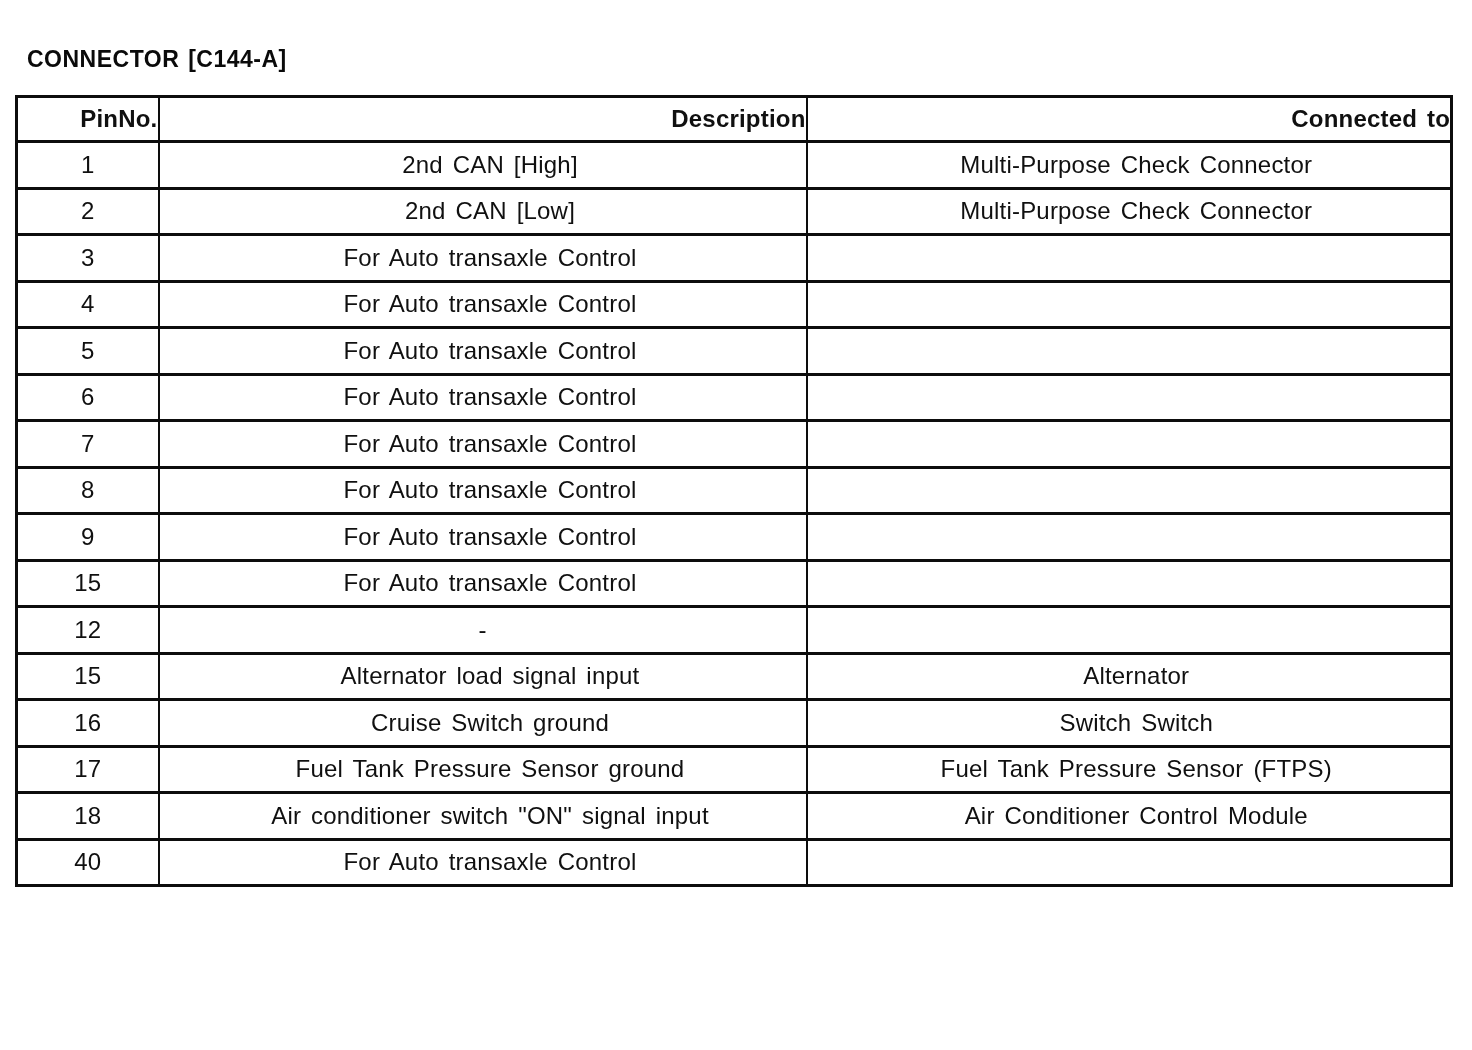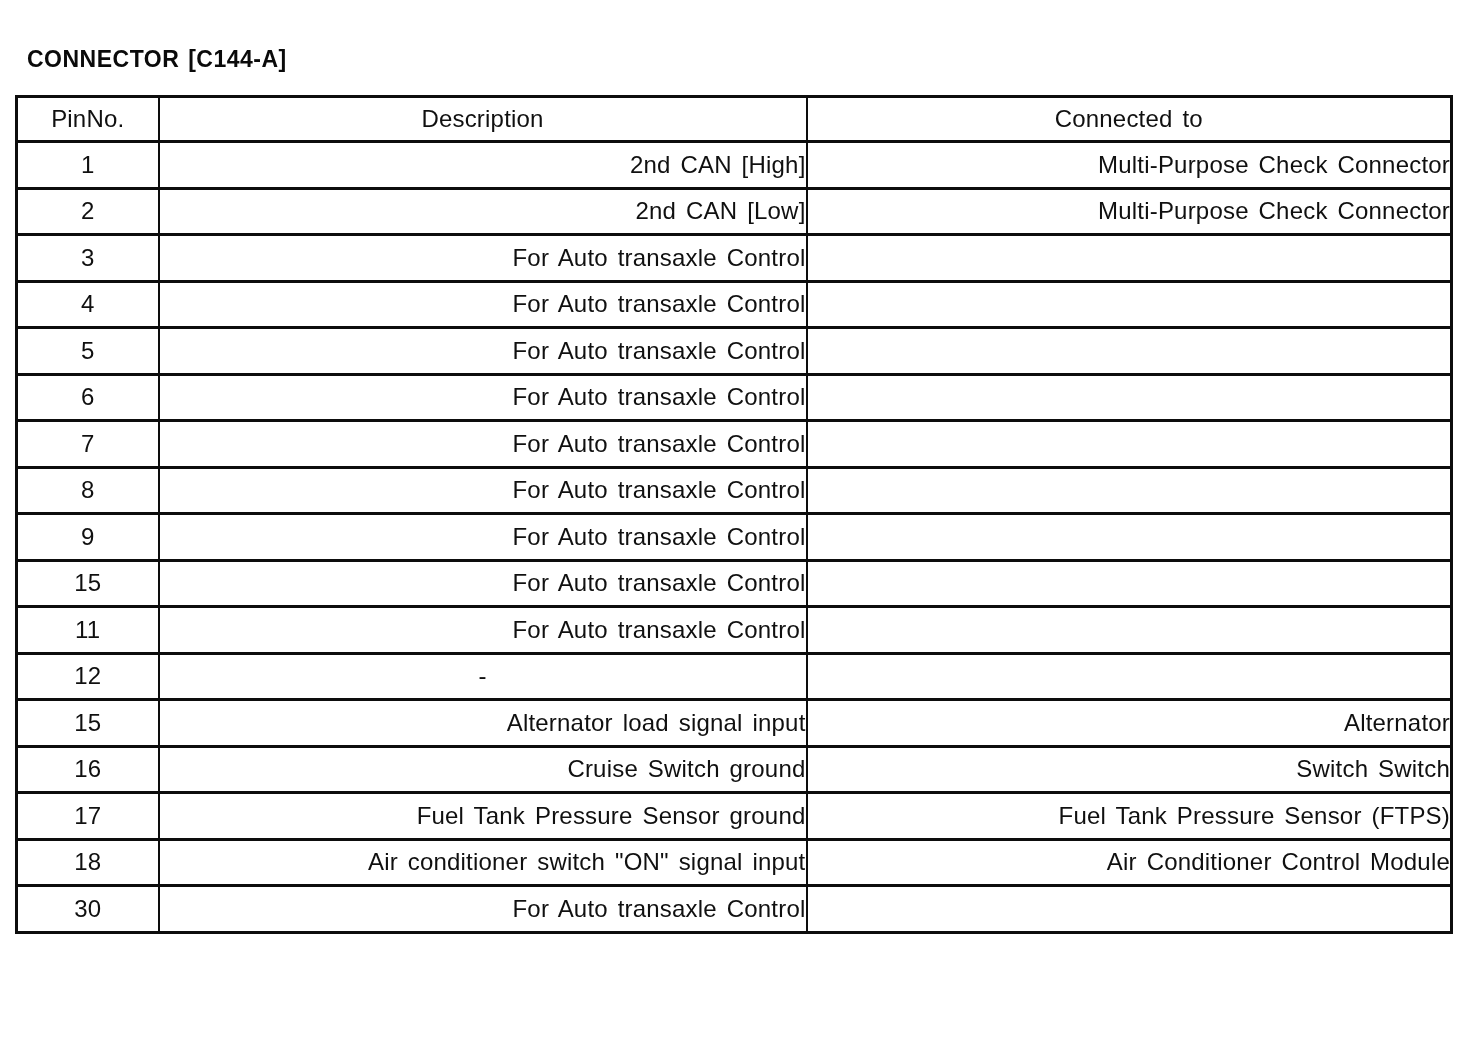--- a/index.html
+++ b/index.html
@@ -58,35 +58,35 @@
     color: #101010;
     vertical-align: middle;
     white-space: nowrap;
     overflow: hidden;
   }
 
   table.pin-table { border: 3px solid #0d0d0d; }
 
   table.pin-table thead th {
     height: 45px;
-    text-align: center;
-    font-weight: 400;
+    text-align: right;
+    font-weight: 700;
   }
 
   table.pin-table tbody td {
     height: 46.5px;
   }
 
   td.pin-cell {
     text-align: center;
   }
 
   td.desc-cell,
   td.conn-cell {
-    text-align: right;
+    text-align: center;
     padding-left: 15px;
   }
 
   td.desc-cell.center {
     text-align: center;
     padding-left: 0;
   }
 </style>
 </head>
 <body>
@@ -162,25 +162,20 @@
       <td class="desc-cell">For Auto transaxle Control</td>
       <td class="conn-cell"></td>
     </tr>
 
     <tr>
       <td class="pin-cell">15</td>
       <td class="desc-cell">For Auto transaxle Control</td>
       <td class="conn-cell"></td>
     </tr>
 
-    <tr>
-      <td class="pin-cell">11</td>
-      <td class="desc-cell">For Auto transaxle Control</td>
-      <td class="conn-cell"></td>
-    </tr>
 
     <tr>
       <td class="pin-cell">12</td>
       <td class="desc-cell center">-</td>
       <td class="conn-cell"></td>
     </tr>
 
 
 
     <tr>
@@ -202,20 +197,20 @@
     </tr>
 
     <tr>
       <td class="pin-cell">18</td>
       <td class="desc-cell">Air conditioner switch "ON" signal input</td>
       <td class="conn-cell">Air Conditioner Control Module</td>
     </tr>
 
 
     <tr>
-      <td class="pin-cell">30</td>
+      <td class="pin-cell">40</td>
       <td class="desc-cell">For Auto transaxle Control</td>
       <td class="conn-cell"></td>
     </tr>
   </tbody>
   </table>
 
 </div>
 
 </body></html>

